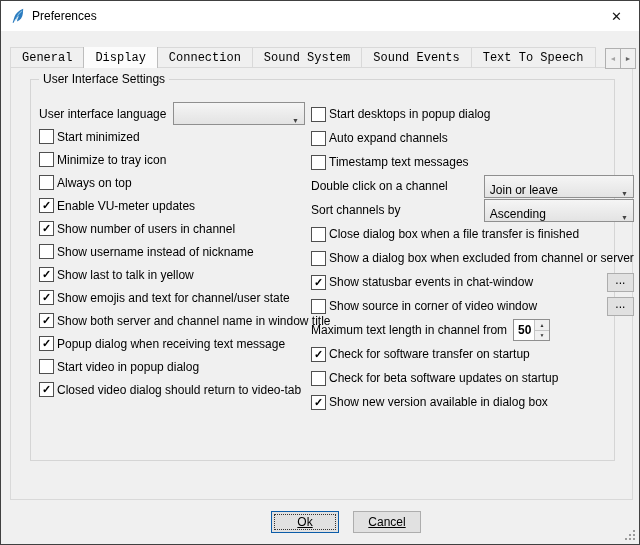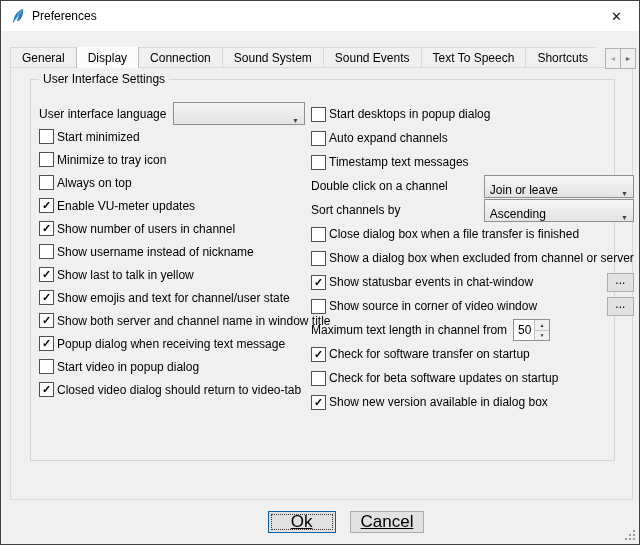--- a/index.html
+++ b/index.html
@@ -9,21 +9,21 @@
 
   
   .titlebar{height:30px;background:#ffffff;display:flex;align-items:center;}
   .title-icon{width:16px;height:16px;margin:0 6px 0 9px;flex:none;}
   .title-text{font-size:12px;}
   .close-btn{margin-left:auto;width:45px;height:30px;display:flex;align-items:center;
              justify-content:center;font-size:13px;color:#111;}
 
   
   .tab-bar{position:absolute;left:9px;top:46px;height:21px;width:586px;display:flex;
-           align-items:flex-end;overflow:hidden;z-index:2;white-space:nowrap;}
+           align-items:flex-end;overflow:hidden;z-index:2;white-space:nowrap;font-family:Liberation Mono, monospace;}
   .tab{height:19px;margin-bottom:1px;padding:0 11px;background:#f0f0f0;
        border:1px solid #d9d9d9;border-bottom:none;display:flex;align-items:center;flex:none;}
   .tab + .tab{margin-left:-1px;}
   .tab.selected{height:21px;margin-bottom:0;background:#fcfcfc;border-color:#bdbdbd;position:relative;z-index:3;}
   .tab-scroll{position:absolute;right:3px;top:47px;display:flex;z-index:4;}
   .scroll-btn{width:14px;height:19px;border:1px solid #b0b0b0;background:#f0f0f0;display:flex;
               align-items:center;justify-content:center;font-size:7px;color:#666;}
   .scroll-btn + .scroll-btn{margin-left:-1px;}
   .scroll-btn.dim{color:#a5a5a5;}
 
@@ -53,31 +53,31 @@
   .col-left .combo{width:130px;}
   .combo-value{flex:1;padding-left:5px;white-space:nowrap;overflow:hidden;}
   .combo-arrow{width:17px;text-align:center;font-size:7px;color:#444;flex:none;}
 
   .more-btn{margin-left:auto;width:27px;height:19px;border:1px solid #adadad;background:#e1e1e1;
             font-family:inherit;font-size:12px;line-height:8px;display:flex;align-items:flex-start;
             justify-content:center;padding:2px 0 0 0;flex:none;}
 
   .spin-row{gap:6px;}
   .spin{width:35px;height:20px;border:1px solid #8f8f8f;background:#fff;display:flex;flex:none;}
-  .spin-value{flex:1;display:flex;align-items:center;padding-left:4px;}
+  .spin-value{flex:1;display:flex;align-items:center;padding-left:4px;font-weight:bold;}
   .spin-btns{width:14px;display:flex;flex-direction:column;border-left:1px solid #c4c4c4;flex:none;}
   .spin-up,.spin-down{flex:1;display:flex;align-items:center;justify-content:center;font-size:5px;
                       color:#333;background:#f0f0f0;}
   .spin-up{border-bottom:1px solid #c4c4c4;}
 
   
   .button-row{position:absolute;left:0;right:0;top:510px;display:flex;justify-content:center;
               gap:14px;transform:translateX(26px);}
   .btn{min-width:68px;height:22px;border:1px solid #adadad;background:#e1e1e1;font-family:inherit;
-       font-size:17px;display:flex;align-items:center;justify-content:center;
+       font-size:12px;display:flex;align-items:center;justify-content:center;
        text-decoration:underline;padding:0 10px;}
   .btn.default{border:1px solid #0b5ca8;outline:1px dotted #333;outline-offset:-4px;}
 
   .resize-grip{position:absolute;right:2px;bottom:2px;width:13px;height:13px;}
 </style>
 </head>
 <body>
 
 <div class="window">
 

